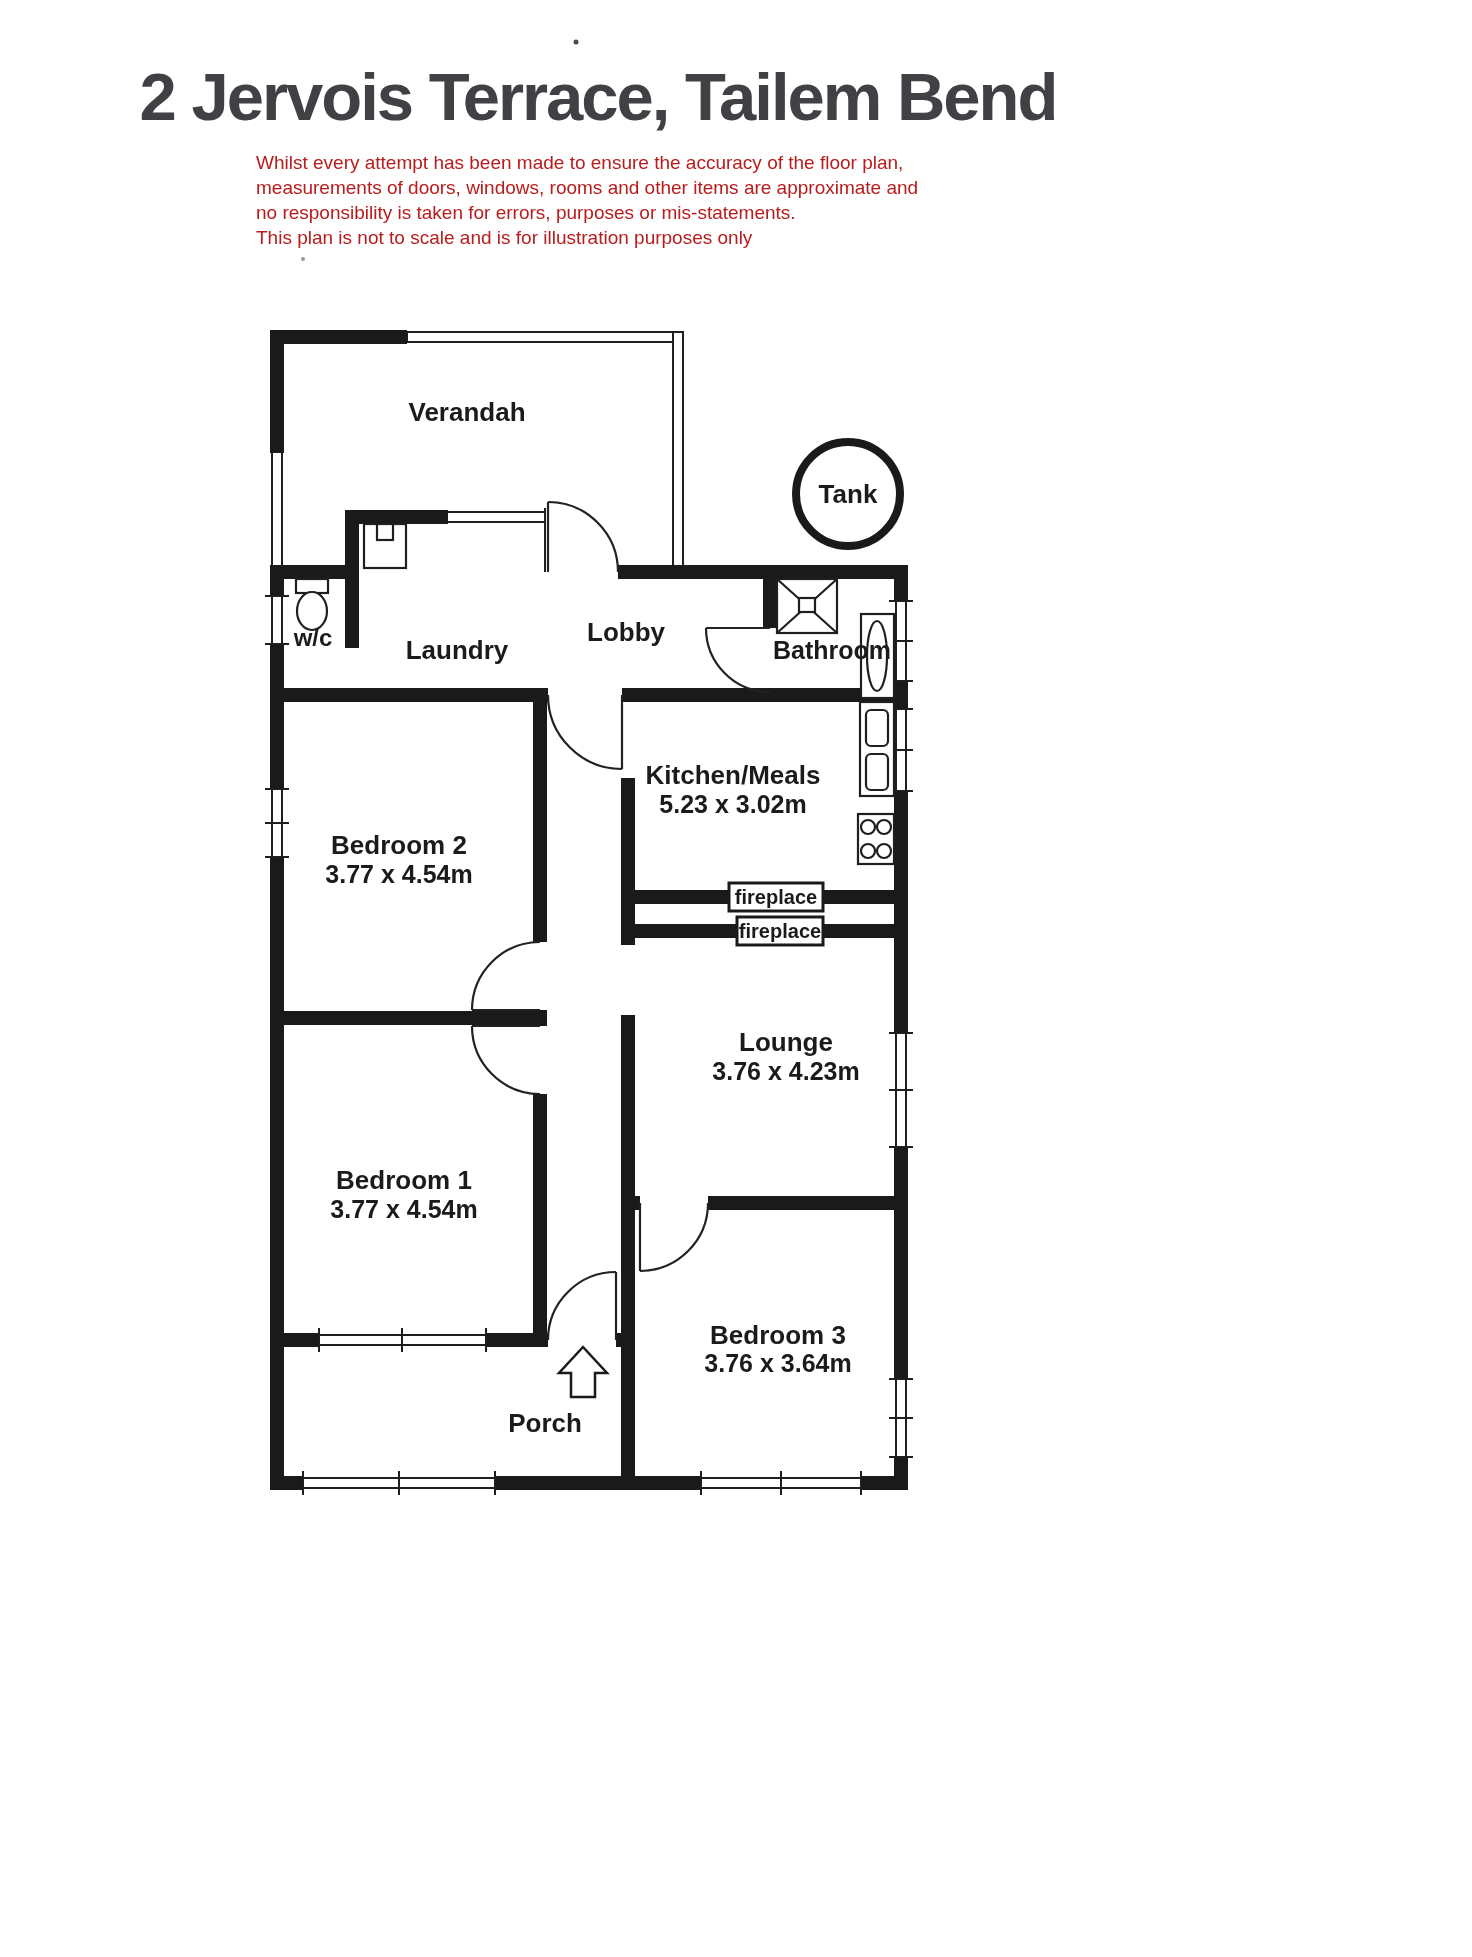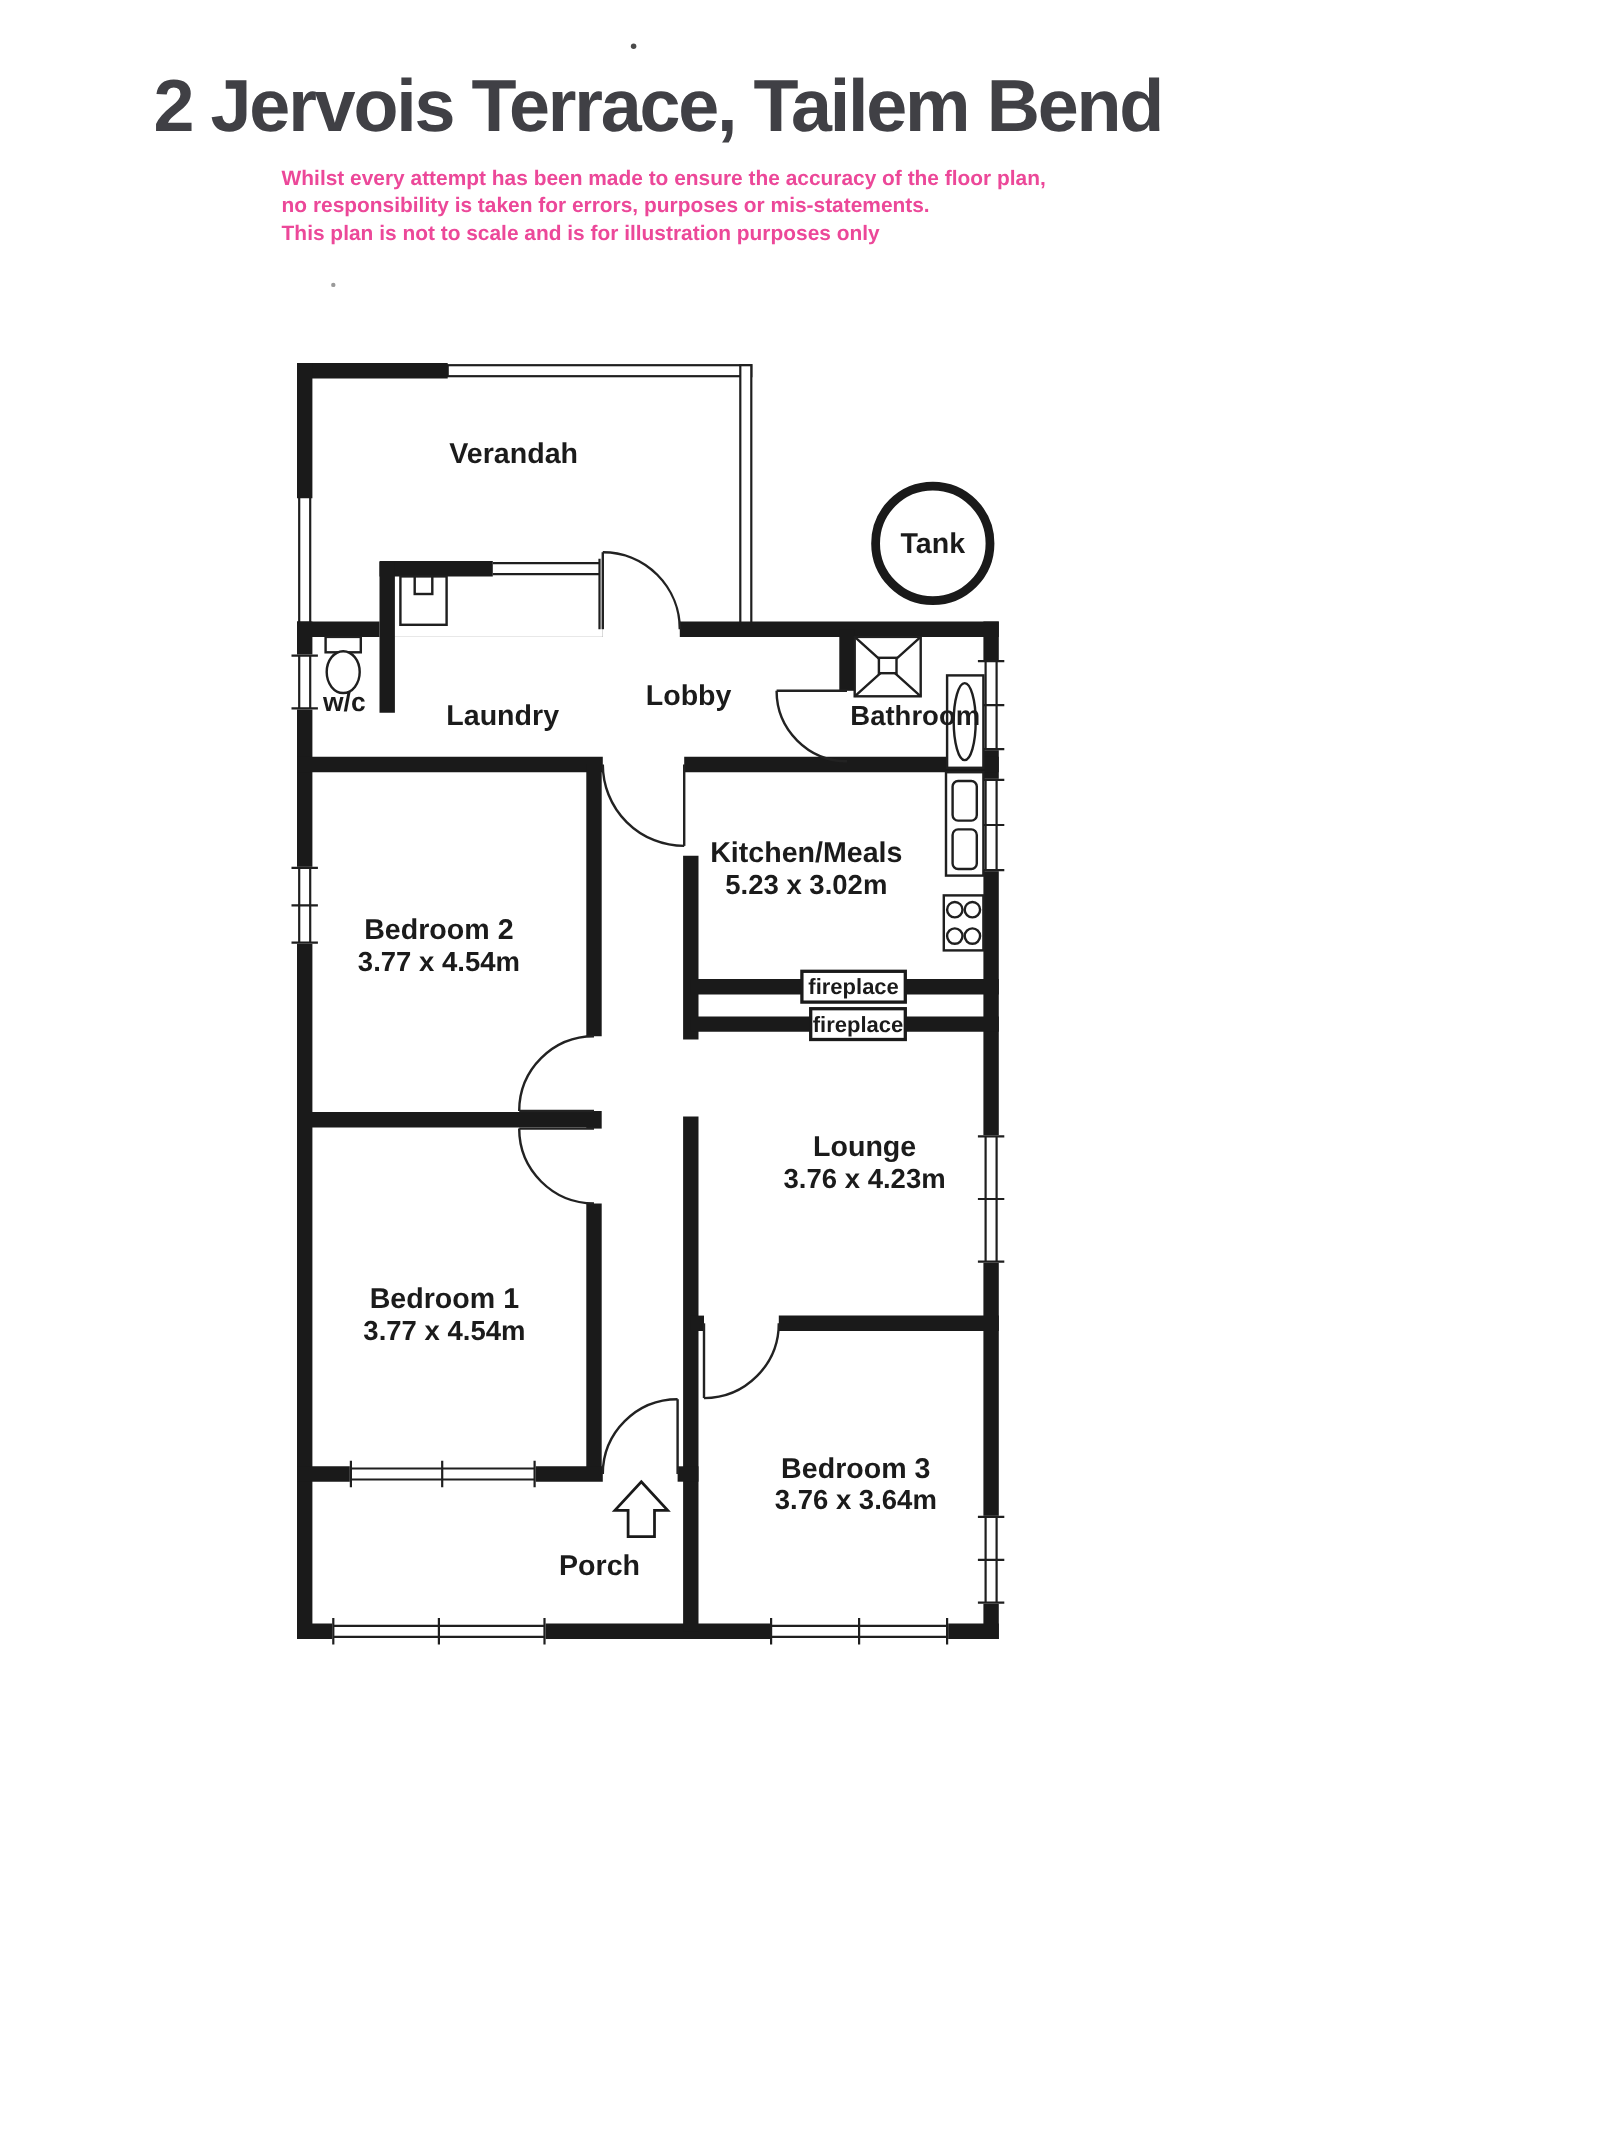--- a/index.html
+++ b/index.html
@@ -6,21 +6,21 @@
   .page{
     position:relative;width:1472px;height:1957px;background:#ffffff;
     font-family:"Liberation Sans",sans-serif;overflow:hidden;
   }
   .title{
     position:absolute;left:28px;top:58px;width:1140px;text-align:center;
     font-size:67px;font-weight:bold;color:#404045;letter-spacing:-2px;white-space:nowrap;
   }
   .disclaimer{
     position:absolute;left:256px;top:150px;
-    font-size:19px;font-weight:bold;color:#ec4899;line-height:25px;
+    font-size:19px;font-weight:normal;color:#b91c1c;line-height:25px;
   }
   svg.plan{position:absolute;left:0;top:0;width:1472px;height:1957px;}
   .wall{stroke:#1a1a1a;stroke-width:14;fill:none;}
   .thin{stroke:#1f1f1f;stroke-width:2.2;fill:none;}
   .thin-fill{stroke:#1f1f1f;stroke-width:2.2;fill:#ffffff;}
   .edge{stroke:#1f1f1f;stroke-width:2;fill:#ffffff;}
   .door{stroke:#222222;stroke-width:2.2;fill:none;}
   .win-bg{fill:#ffffff;stroke:none;}
   .win-line{stroke:#1f1f1f;stroke-width:2;fill:none;}
   .tank-circle{stroke:#1a1a1a;stroke-width:8;fill:#ffffff;}
@@ -30,20 +30,21 @@
 </style>
 </head>
 <body>
 
 <div class="page">
 
   <div class="title">2 Jervois Terrace, Tailem Bend</div>
 
   <div class="disclaimer">
     <div>Whilst every attempt has been made to ensure the accuracy of the floor plan,</div>
+    <div>measurements of doors, windows, rooms and other items are approximate and</div>
     <div>no responsibility is taken for errors, purposes or mis-statements.</div>
     <div>This plan is not to scale and is for illustration purposes only</div>
   </div>
 
   <svg class="plan" viewBox="0 0 1472 1957">
 
     <circle cx="576" cy="42" r="2.5" fill="#4a4a4a"></circle>
     <circle cx="303" cy="259" r="2" fill="#9a9a9a"></circle>
 
     <g>

